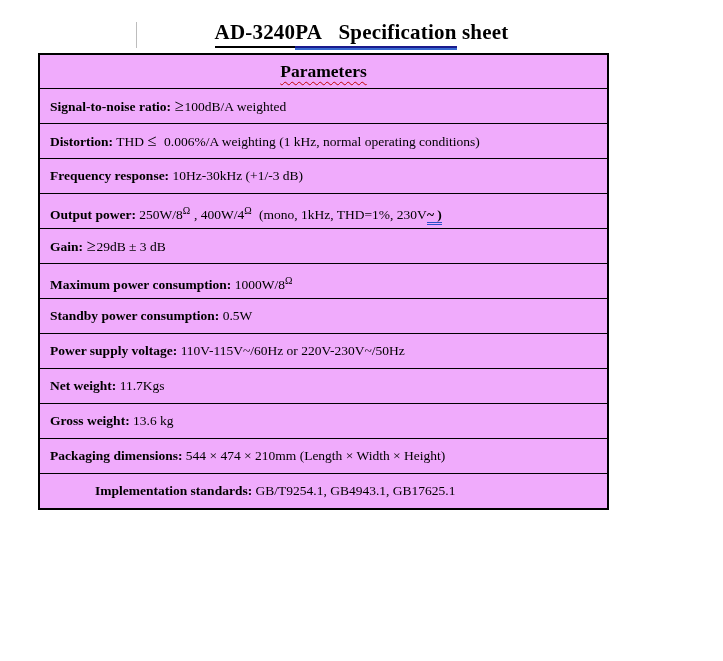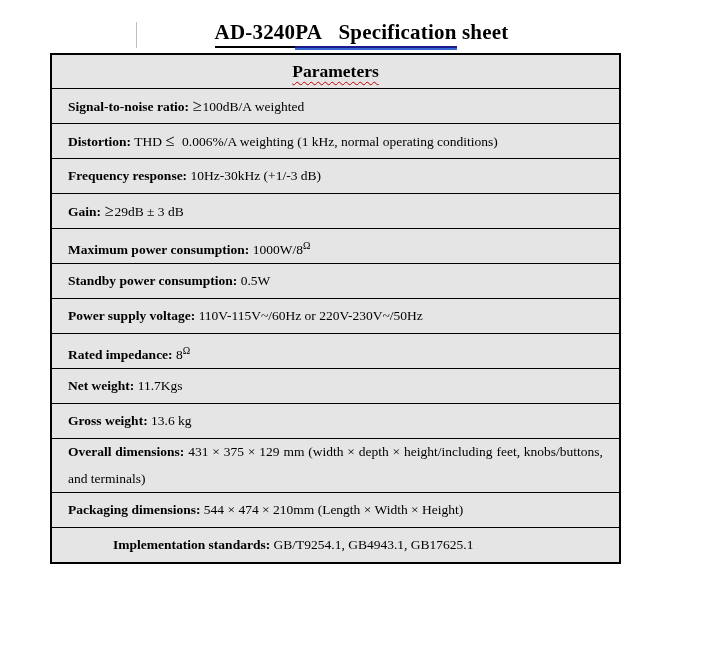--- a/index.html
+++ b/index.html
@@ -43,47 +43,47 @@
   .u-blue::after {
     content: "";
     position: absolute;
     left: 0; right: 0;
     bottom: -4px;
     height: 2px;
     background: #3668cf;
   }
   .spec-table {
     position: absolute;
-    left: 50px;
+    left: 38px;
     top: 53px;
     width: 571px;
     box-sizing: border-box;
     border: 2px solid #000000;
-    background: #e5e5e5;
+    background: #f0abfc;
   }
   .t-header {
     height: 33px;
     line-height: 33px;
     border-bottom: 1.5px solid #000000;
     text-align: center;
     font-size: 17.5px;
     font-weight: bold;
   }
   .t-header .hdr-text {
     text-decoration-line: underline;
     text-decoration-style: wavy;
     text-decoration-color: #c00000;
     text-decoration-thickness: 1px;
     text-underline-offset: 4px;
   }
   .t-row {
     box-sizing: content-box;
     height: 34px;
     line-height: 34px;
-    padding: 0 16px;
+    padding: 0 10px;
     border-bottom: 1.5px solid #000000;
     font-size: 13.5px;
     overflow: hidden;
     white-space: nowrap;
   }
   .t-row.two {
     height: 53px;
     line-height: 26.5px;
     white-space: normal;
     text-align: justify;
@@ -125,53 +125,50 @@
     </div>
 
     <div class="t-row">
       <span class="row-label">Distortion:</span><span class="row-value"><span> THD </span><span class="big">≤</span><span>&nbsp; 0.006%/A weighting (1 kHz, normal operating conditions)</span></span>
     </div>
 
     <div class="t-row">
       <span class="row-label">Frequency response:</span><span class="row-value"><span> 10Hz-30kHz (+1/-3 dB)</span></span>
     </div>
 
+    <div class="t-row">
+      <span class="row-label">Output power:</span><span class="row-value"><span> 250W/8</span><span class="sup">Ω</span><span> , 400W/4</span><span class="sup">Ω</span><span>&nbsp; (mono, 1kHz, THD=1%, 230V</span><span class="bu">~&nbsp;)</span></span>
+    </div>
 
     <div class="t-row">
       <span class="row-label">Gain:</span><span class="row-value"><span>&nbsp;</span><span class="big">≥</span><span>29dB ± 3 dB</span></span>
     </div>
 
     <div class="t-row">
       <span class="row-label">Maximum power consumption:</span><span class="row-value"><span> 1000W/8</span><span class="sup">Ω</span></span>
     </div>
 
     <div class="t-row">
       <span class="row-label">Standby power consumption:</span><span class="row-value"><span> 0.5W</span></span>
     </div>
 
     <div class="t-row">
       <span class="row-label">Power supply voltage:</span><span class="row-value"><span> 110V-115V~/60Hz or 220V-230V~/50Hz</span></span>
     </div>
 
-    <div class="t-row">
-      <span class="row-label">Rated impedance:</span><span class="row-value"><span> 8</span><span class="sup">Ω</span></span>
-    </div>
 
     <div class="t-row">
       <span class="row-label">Net weight:</span><span class="row-value"><span> 11.7Kgs</span></span>
     </div>
 
     <div class="t-row">
       <span class="row-label">Gross weight:</span><span class="row-value"><span> 13.6 kg</span></span>
     </div>
 
 
-    <div class="t-row two">
-      <span class="row-label">Overall dimensions:</span><span class="row-value"><span> 431 × 375 × 129 mm (width × depth × height/including feet, knobs/buttons, and terminals)</span></span>
-    </div>
 
     <div class="t-row">
       <span class="row-label">Packaging dimensions:</span><span class="row-value"><span> 544 × 474 × 210mm (Length × Width × Height)</span></span>
     </div>
 
     <div class="t-row">
       <span class="row-label">Implementation standards:</span><span class="row-value"><span> GB/T9254.1, GB4943.1, GB17625.1</span></span>
     </div>
 
   </div>

